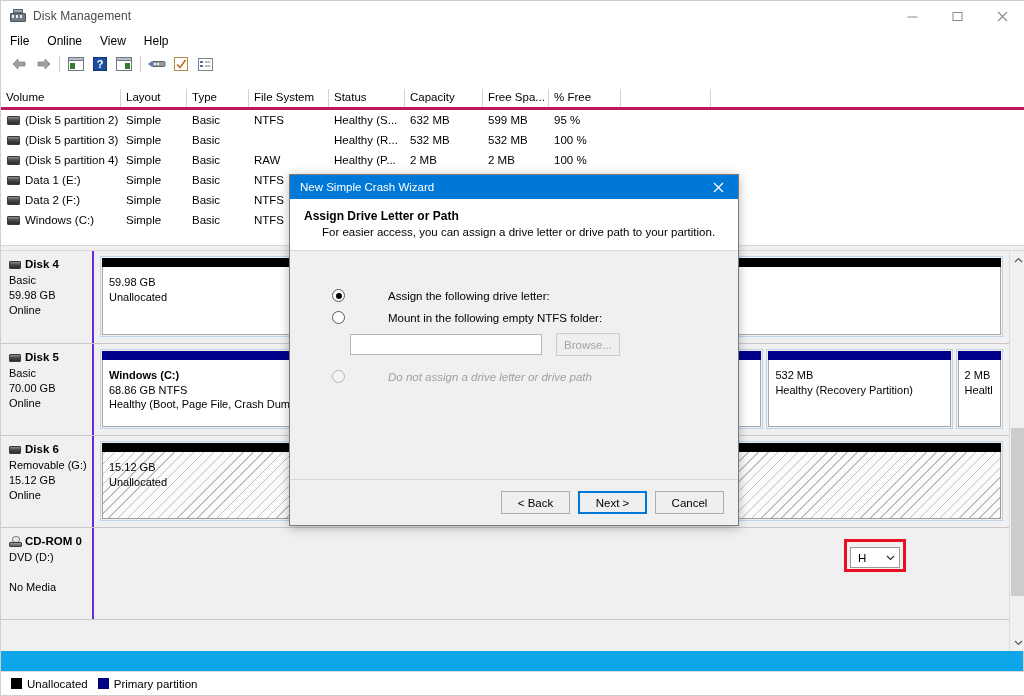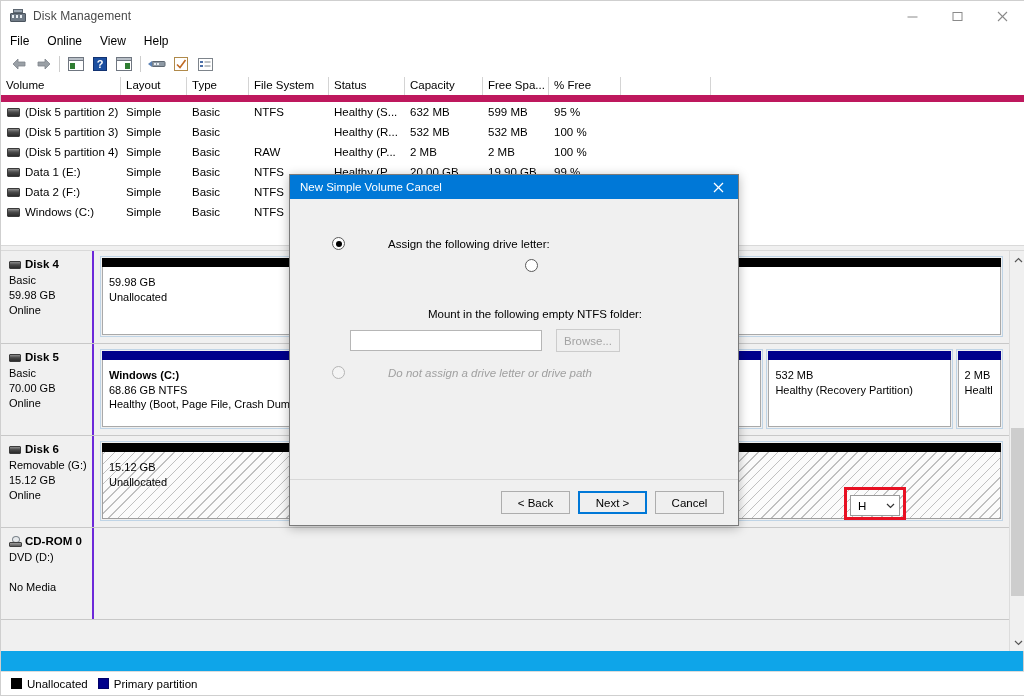--- a/index.html
+++ b/index.html
@@ -79,22 +79,22 @@
   }
   .tb-first { margin-left: 7px; }
 
   
   .vol-list {
     position: absolute; left: 0; top: 76px; width: 1024px; height: 168px;
     background: #ffffff; overflow: hidden;
   }
   .vol-header {
     display: flex; height: 18px; background: #ffffff;
-    border-bottom: 7px solid #be185d;
-    font-size: 11.5px; color: #000;
+    border-bottom: 3px solid #be185d;
+    font-size: 11.5px; color: #000; margin-top: 12px;
   }
   .vol-header .cell {
     padding: 2px 0 0 5px; box-sizing: border-box;
     border-right: 1px solid #d4d4d4;
     white-space: nowrap; overflow: hidden;
     height: 18px;
   }
   .vol-body { font-size: 11.5px; color: #000; }
   .vol-row { display: flex; height: 20px; align-items: center; }
   .vol-row .cell {
@@ -665,50 +665,54 @@
       <span>Unallocated</span>
     </div>
     <div class="legend-item">
       <span class="legend-swatch sw-primary"></span>
       <span>Primary partition</span>
     </div>
   </div>
 
   <div class="dialog">
     <div class="dlg-title">
-      <span class="t">New Simple Volume Cancel</span>
+      <span class="t">New Simple Crash Wizard</span>
       <span class="dlg-close">
         <svg width="11" height="11" viewBox="0 0 11 11">
             <line x1="1" y1="1" x2="10" y2="10" stroke="#ffffff" stroke-width="1.2"></line>
             <line x1="10" y1="1" x2="1" y2="10" stroke="#ffffff" stroke-width="1.2"></line>
           </svg>
       </span>
     </div>
 
+    <div class="dlg-head">
+      <h1>Assign Drive Letter or Path</h1>
+      <p>For easier access, you can assign a drive letter or drive path to your partition.</p>
+    </div>
 
     <div class="dlg-body">
 
       <div class="opt-row">
         <span class="radio checked"></span>
         <span class="opt-label">Assign the following drive letter:</span>
       </div>
 
       <div class="letter-wrap">
         <div class="letter-hl"></div>
         <div class="combo">
           <span class="val">H</span>
           <span class="arrow">
             <svg width="9" height="6" viewBox="0 0 9 6">
                 <path d="M1 1 L4.5 4.5 L8 1" fill="none" stroke="#333" stroke-width="1.2"></path>
               </svg>
           </span>
         </div>
       </div>
 
-      <div class="opt-row" style="margin-top:9px;flex-direction:column;">
+      <div class="opt-row" style="margin-top:9px;">
         <span class="radio"></span>
         <span class="opt-label">Mount in the following empty NTFS folder:</span>
       </div>
 
       <div class="folder-row">
         <div class="folder-input" title=""></div>
         <div class="browse-btn">Browse...</div>
       </div>
 
       <div class="opt-row third">

